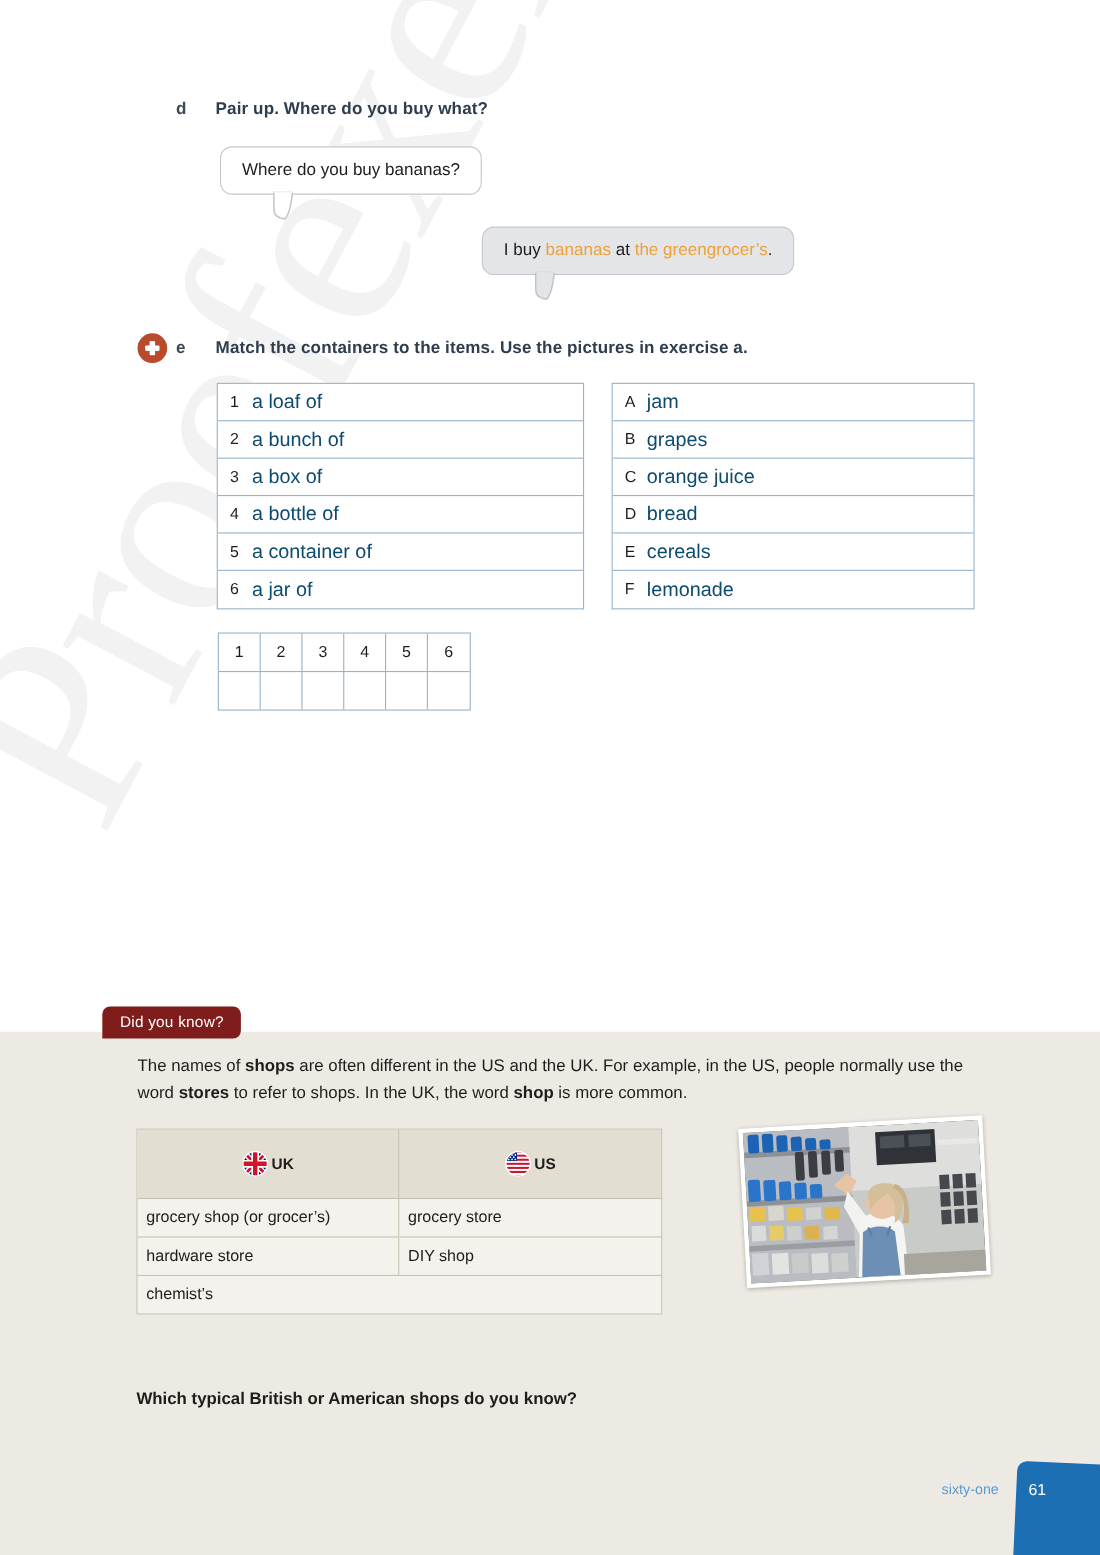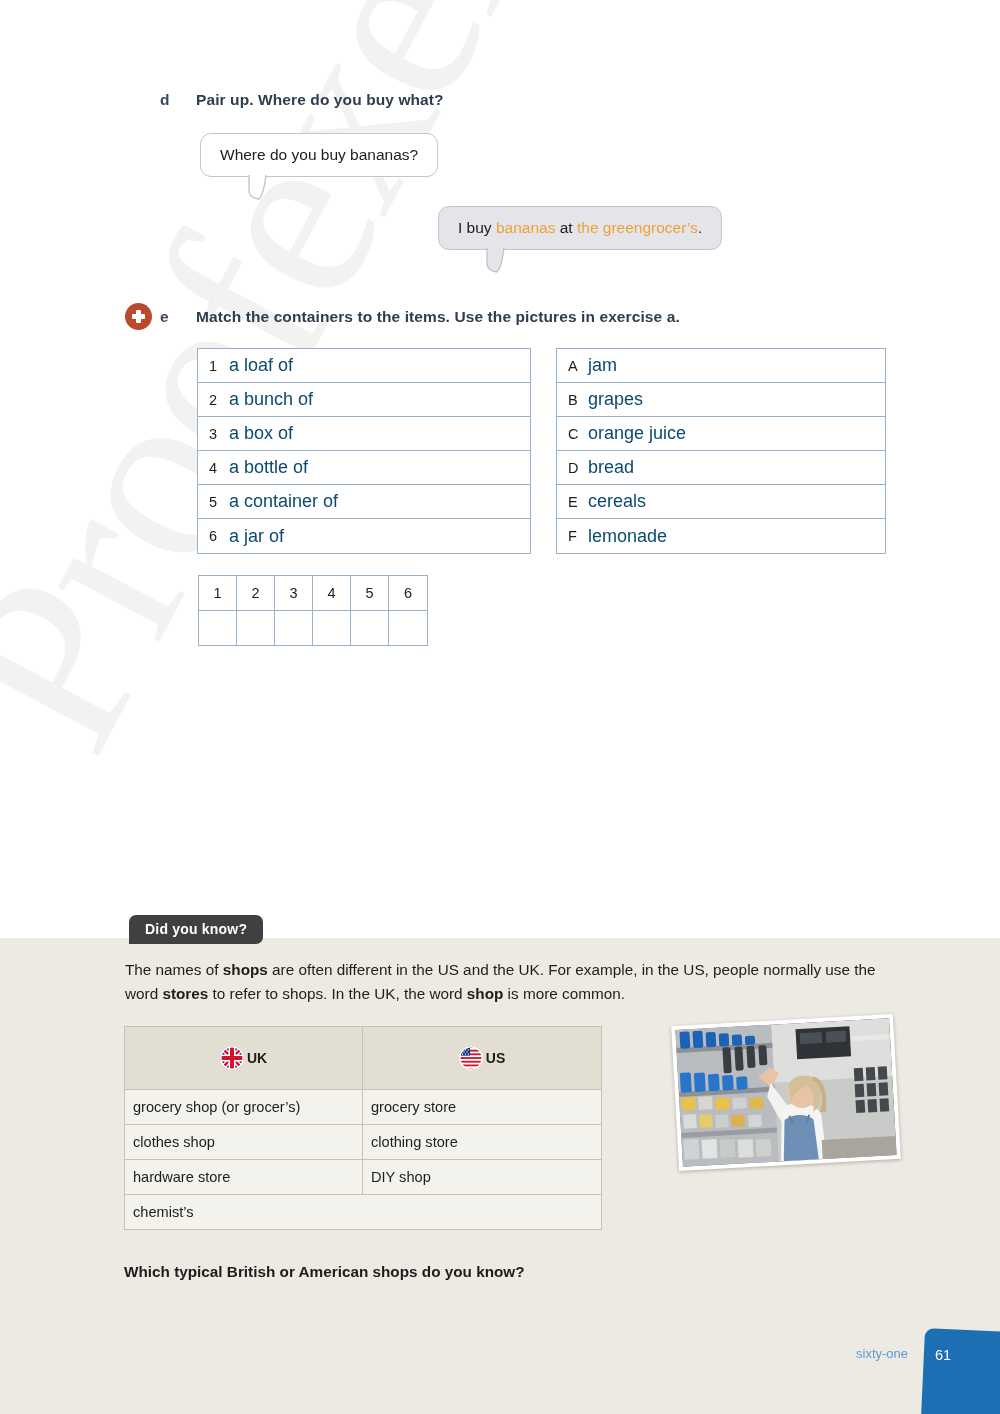--- a/index.html
+++ b/index.html
@@ -166,30 +166,29 @@
     width: 1000px;
     height: 476px;
     background: #edeae3;
     z-index: 2;
   }
 
   #dyk-badge {
     position: absolute;
     left: 93px;
     top: -23px;
-    background: #404040;
+    background: #7f1d1d;
     color: #ffffff;
     font-size: 14px;
-    font-weight: bold;
+    font-weight: normal;
     padding: 6px 16px 7px 16px;
     border-top-right-radius: 7px;
     border-top-left-radius: 7px;
     border-bottom-right-radius: 7px;
     letter-spacing: .2px;
-    margin-left: 36px;
   }
 
   #dyk-text {
     position: absolute;
     left: 125px;
     top: 20px;
     width: 760px;
     font-size: 15.3px;
     line-height: 1.6;
     color: #1d1d1b;
@@ -477,24 +476,20 @@
           </span>
           <span class="th-label">US</span>
         </div>
       </div>
 
       <div class="tr">
         <div class="td">grocery shop (or grocer’s)</div>
         <div class="td">grocery store</div>
       </div>
       <div class="tr">
-        <div class="td">clothes shop</div>
-        <div class="td">clothing store</div>
-      </div>
-      <div class="tr">
         <div class="td">hardware store</div>
         <div class="td">DIY shop</div>
       </div>
       <div class="tr">
         <div class="td">chemist’s</div>
       </div>
     </div>
 
     <div id="shop-photo">
       <div class="inner">

